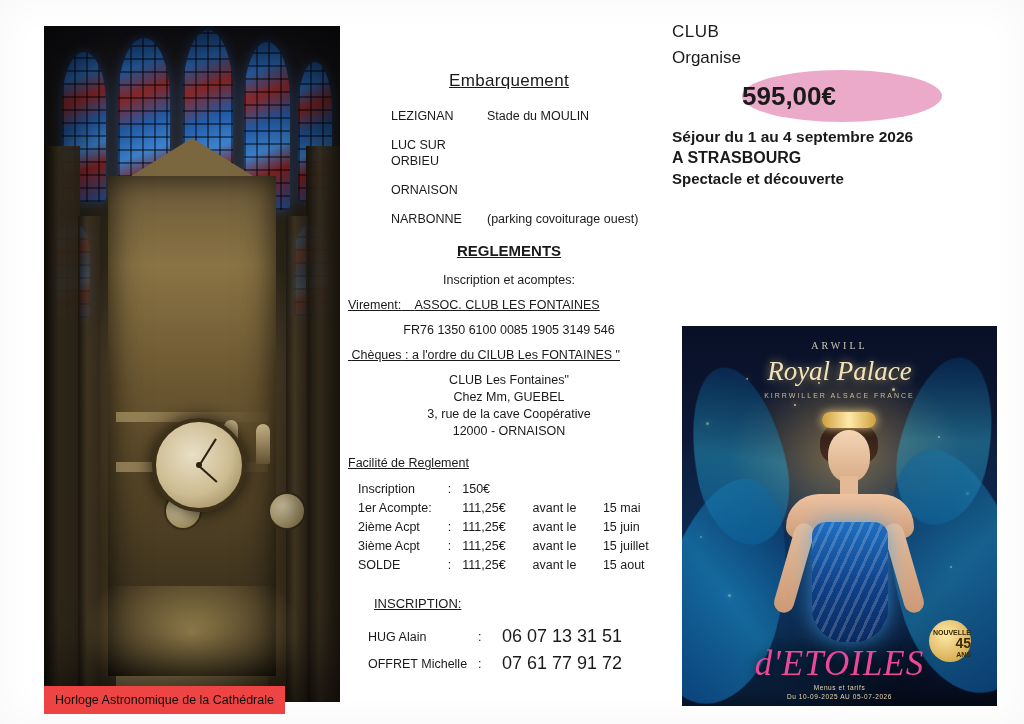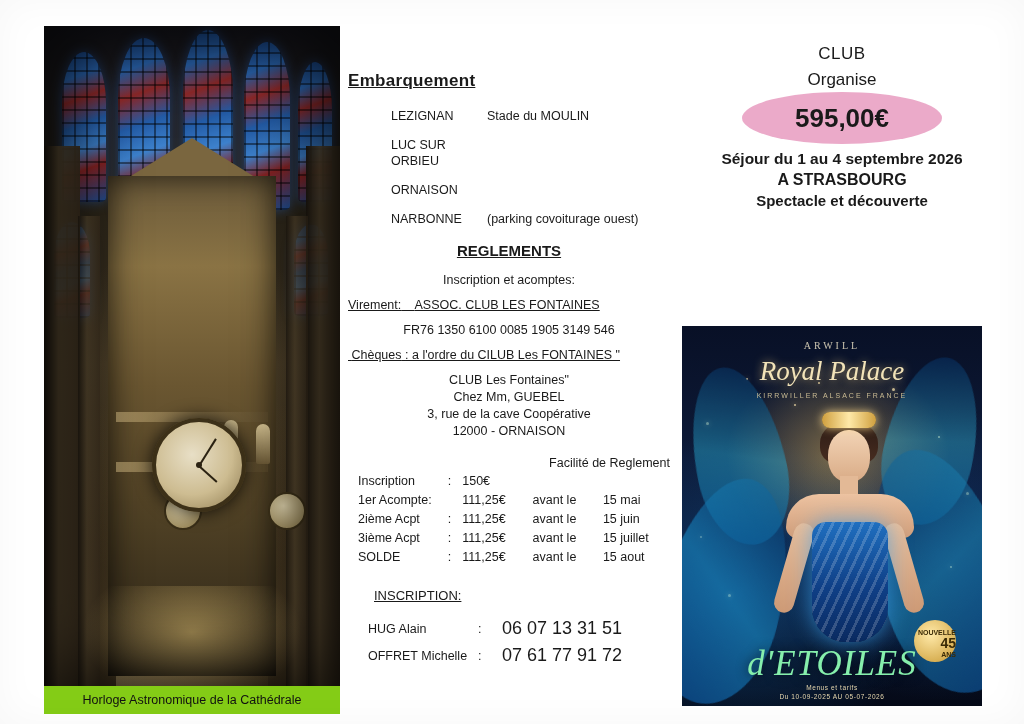--- a/index.html
+++ b/index.html
@@ -134,44 +134,45 @@
     background: radial-gradient(ellipse at 50% 40%, rgba(232,200,120,0.55), rgba(0,0,0,0) 72%);
   }
   .dark-vignette {
     position: absolute; inset: 0;
     box-shadow: inset 0 0 70px 28px rgba(0,0,0,0.75);
   }
   #photo-caption-bar {
     position: absolute;
     left: 44px;
     top: 686px;
-    width: 296px;
+    width: 241px;
     height: 28px;
-    background: #84cc16;
+    background: #ef4444;
     display: flex;
     align-items: center;
     justify-content: center;
   }
   #photo-caption-bar span {
     font-size: 12.5px;
     color: #111;
     font-family: "Liberation Sans", sans-serif;
   }
 
   
   #center-col {
     position: absolute;
     left: 348px;
     top: 70px;
     width: 322px;
     font-size: 12.5px;
     line-height: 1.28;
   }
   .heading-ul {
-    font-weight: bold;
+    text-align: center;
+    font-weight: normal;
     font-size: 17px;
     text-decoration: underline;
     margin: 0 0 16px 0;
     letter-spacing: .3px;
   }
   .heading-mid {
     text-align: center;
     font-weight: bold;
     font-size: 15px;
     text-decoration: underline;
@@ -190,23 +191,24 @@
   .dep-place { flex: 1; }
   .c-line { text-align: center; margin: 8px 0 9px 0; }
   .l-line { margin: 0 0 9px 0; text-decoration: underline; }
   .l-line .u { text-decoration: underline; }
   .addr-block {
     text-align: center;
     line-height: 1.35;
     margin: 8px 0 0 0;
   }
   .fac-title {
-    text-align: right;
+    text-align: left;
     font-weight: normal;
-    margin: 16px 0 0 0;
+    text-decoration: underline;
+    margin: 16px 0 8px 0;
     font-size: 12.5px;
   }
   table.fac {
     border-collapse: collapse;
     margin: 0 0 0 10px;
     font-size: 12.5px;
   }
   table.fac td { padding: 1.5px 0; white-space: nowrap; }
   td.fc1 { width: 92px; }
   td.fc2 { width: 16px; text-align: left; }
@@ -225,23 +227,23 @@
   }
   table.contacts td { padding: 2px 0; white-space: nowrap; }
   td.cc1 { width: 110px; }
   td.cc2 { width: 24px; }
   td.cc3 { font-size: 18px; }
 
   
   #right-head {
     position: absolute;
     left: 672px;
-    top: 44px;
+    top: 22px;
     width: 340px;
-    text-align: center;
+    text-align: left;
   }
   #club-word { font-size: 17px; letter-spacing: .5px; margin: 0; }
   #club-name { font-size: 30px; font-weight: bold; margin: 2px 0 0 0; letter-spacing: .2px; }
   #organise { font-size: 17px; margin: 6px 0 0 0; }
   #pour { font-size: 13px; margin: 3px 0 0 0; }
   #price-wrap {
     position: relative;
     margin: 2px auto 0 auto;
     width: 200px;
     height: 52px;
@@ -270,20 +272,21 @@
 
   
   #poster {
     position: absolute;
     left: 682px;
     top: 326px;
     width: 300px;
     height: 380px;
     overflow: hidden;
     background: #060a1c;
+    padding-left: 15px;
   }
   .poster-bg {
     position: absolute; inset: 0;
     background:
       radial-gradient(ellipse 60% 40% at 52% 34%, rgba(255,200,90,0.45), rgba(0,0,0,0) 62%),
       radial-gradient(ellipse 90% 60% at 20% 70%, rgba(20,90,150,0.55), rgba(0,0,0,0) 70%),
       radial-gradient(ellipse 80% 55% at 85% 60%, rgba(20,70,130,0.5), rgba(0,0,0,0) 70%),
       linear-gradient(180deg, #081026 0%, #0d1a38 35%, #0a1430 65%, #050a18 100%);
   }
   .stars { position: absolute; inset: 0; opacity: .75; }
@@ -392,21 +395,21 @@
     text-align: center;
     color: #f5ead0;
     font-size: 35px;
     font-family: "Liberation Serif", serif;
     letter-spacing: 2px;
     text-shadow: 0 0 12px rgba(0,0,0,.9);
   }
   .poster-title2 {
     position: absolute; left: 0; right: 0; top: 318px;
     text-align: center;
-    color: #86efac;
+    color: #ec4899;
     font-size: 35px;
     font-style: italic;
     font-family: "Liberation Serif", serif;
     letter-spacing: 1px;
     text-shadow: 0 0 12px rgba(0,0,0,.9);
   }
   .poster-badge {
     position: absolute; right: 26px; top: 294px;
     width: 42px; height: 42px; border-radius: 50%;
     background: radial-gradient(circle at 40% 35%, #ffe9a8, #c99a34);

